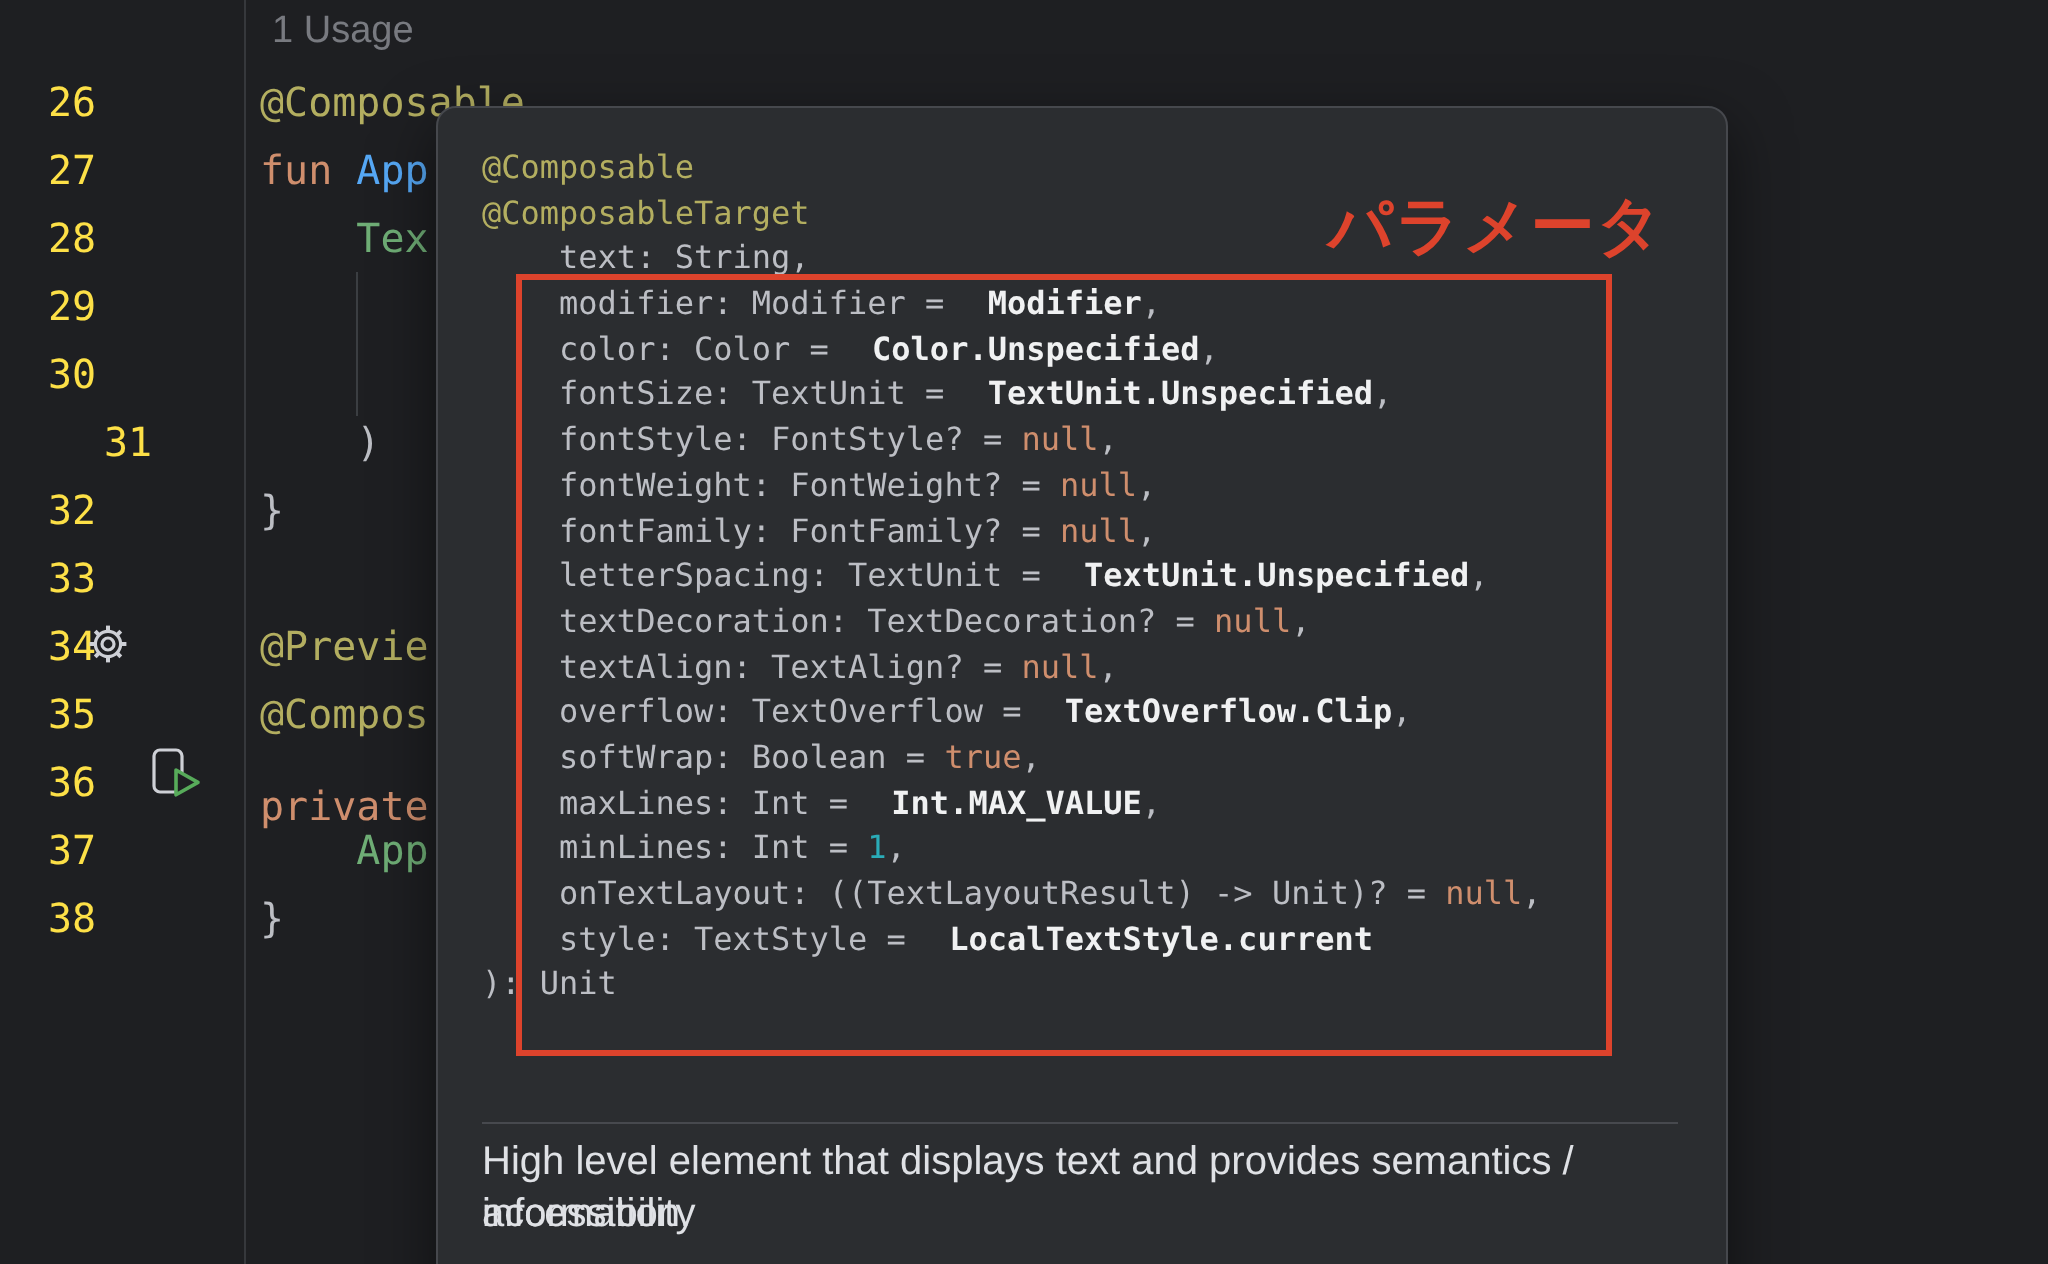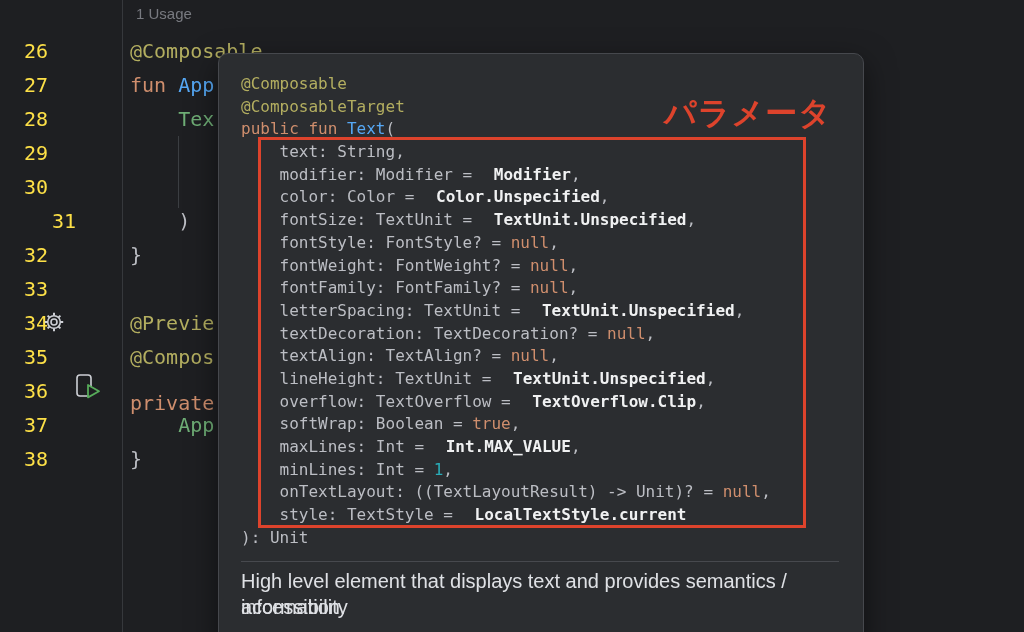--- a/index.html
+++ b/index.html
@@ -12,21 +12,21 @@
   .gutter-sep{position:absolute;left:122px;top:0;width:1px;height:632px;background:#36383c;}
   .gutter-num{
     position:absolute;left:18px;width:36px;text-align:center;height:34px;line-height:34px;
     font-size:20px;color:#fde047;font-family:"DejaVu Sans Mono","Liberation Mono",monospace;
   }
   .code-line{
     position:absolute;left:130px;height:34px;line-height:34px;font-size:20px;white-space:pre;
     font-family:"DejaVu Sans Mono","Liberation Mono",monospace;
   }
   .usage-hint{
-    position:absolute;left:136px;top:5px;font-size:15px;color:#787a80;
+    position:absolute;left:136px;top:5px;font-size:19px;color:#787a80;
     font-family:"Liberation Sans","DejaVu Sans",sans-serif;
   }
   .indent-guide{position:absolute;left:178px;top:136px;width:1px;height:72px;background:#3b3e42;}
   .gutter-icon{position:absolute;}
   
   .seg-ann{color:#b3ae60;}
   .seg-kw{color:#cf8e6d;}
   .seg-fn{color:#56a8f5;}
   .seg-call{color:#6fae76;}
   .seg-plain{color:#bcbec4;}
@@ -118,32 +118,30 @@
     <div class="code-line" style="top: 374px; margin-top: 12px;"><span class="seg-kw">private</span></div>
     <div class="code-line" style="top: 408px;"><span class="seg-call">    App</span></div>
     <div class="code-line" style="top: 442px;"><span class="seg-plain">}</span></div>
   </div>
 <div class="indent-guide"></div>
 
 <section class="doc-popup">
   <div class="popup-code" id="popup-code">
       <div class="pcode-line"><span class="seg-ann">@Composable</span></div>
       <div class="pcode-line"><span class="seg-ann">@ComposableTarget</span></div>
-      <div class="pcode-line"><span class="seg-kw">public fun </span><span class="seg-fn">Text</span><span class="seg-plain">(</span></div>
       <div class="pcode-line"><span class="seg-plain">    text: String,</span></div>
       <div class="pcode-line"><span class="seg-plain">    modifier: Modifier = </span><span class="seg-def">Modifier</span><span class="seg-plain">,</span></div>
       <div class="pcode-line"><span class="seg-plain">    color: Color = </span><span class="seg-def">Color.Unspecified</span><span class="seg-plain">,</span></div>
       <div class="pcode-line"><span class="seg-plain">    fontSize: TextUnit = </span><span class="seg-def">TextUnit.Unspecified</span><span class="seg-plain">,</span></div>
       <div class="pcode-line"><span class="seg-plain">    fontStyle: FontStyle? = </span><span class="seg-kw">null</span><span class="seg-plain">,</span></div>
       <div class="pcode-line"><span class="seg-plain">    fontWeight: FontWeight? = </span><span class="seg-kw">null</span><span class="seg-plain">,</span></div>
       <div class="pcode-line"><span class="seg-plain">    fontFamily: FontFamily? = </span><span class="seg-kw">null</span><span class="seg-plain">,</span></div>
       <div class="pcode-line"><span class="seg-plain">    letterSpacing: TextUnit = </span><span class="seg-def">TextUnit.Unspecified</span><span class="seg-plain">,</span></div>
       <div class="pcode-line"><span class="seg-plain">    textDecoration: TextDecoration? = </span><span class="seg-kw">null</span><span class="seg-plain">,</span></div>
       <div class="pcode-line"><span class="seg-plain">    textAlign: TextAlign? = </span><span class="seg-kw">null</span><span class="seg-plain">,</span></div>
-      <div class="pcode-line"><span class="seg-plain">    lineHeight: TextUnit = </span><span class="seg-def">TextUnit.Unspecified</span><span class="seg-plain">,</span></div>
       <div class="pcode-line"><span class="seg-plain">    overflow: TextOverflow = </span><span class="seg-def">TextOverflow.Clip</span><span class="seg-plain">,</span></div>
       <div class="pcode-line"><span class="seg-plain">    softWrap: Boolean = </span><span class="seg-kw">true</span><span class="seg-plain">,</span></div>
       <div class="pcode-line"><span class="seg-plain">    maxLines: Int = </span><span class="seg-def">Int.MAX_VALUE</span><span class="seg-plain">,</span></div>
       <div class="pcode-line"><span class="seg-plain">    minLines: Int = </span><span class="seg-num">1</span><span class="seg-plain">,</span></div>
       <div class="pcode-line"><span class="seg-plain">    onTextLayout: ((TextLayoutResult) -&gt; Unit)? = </span><span class="seg-kw">null</span><span class="seg-plain">,</span></div>
       <div class="pcode-line"><span class="seg-plain">    style: TextStyle = </span><span class="seg-def">LocalTextStyle.current</span></div>
       <div class="pcode-line"><span class="seg-plain">): Unit</span></div>
     </div>
   <div class="popup-divider"></div>
   <div class="popup-desc desc-1">High level element that displays text and provides semantics / accessibility</div>

